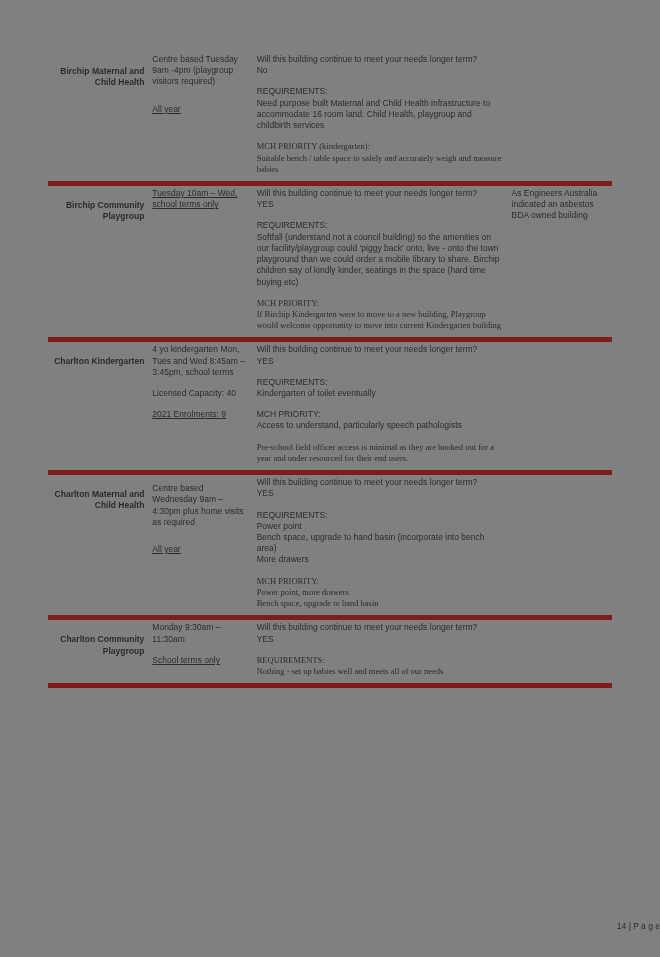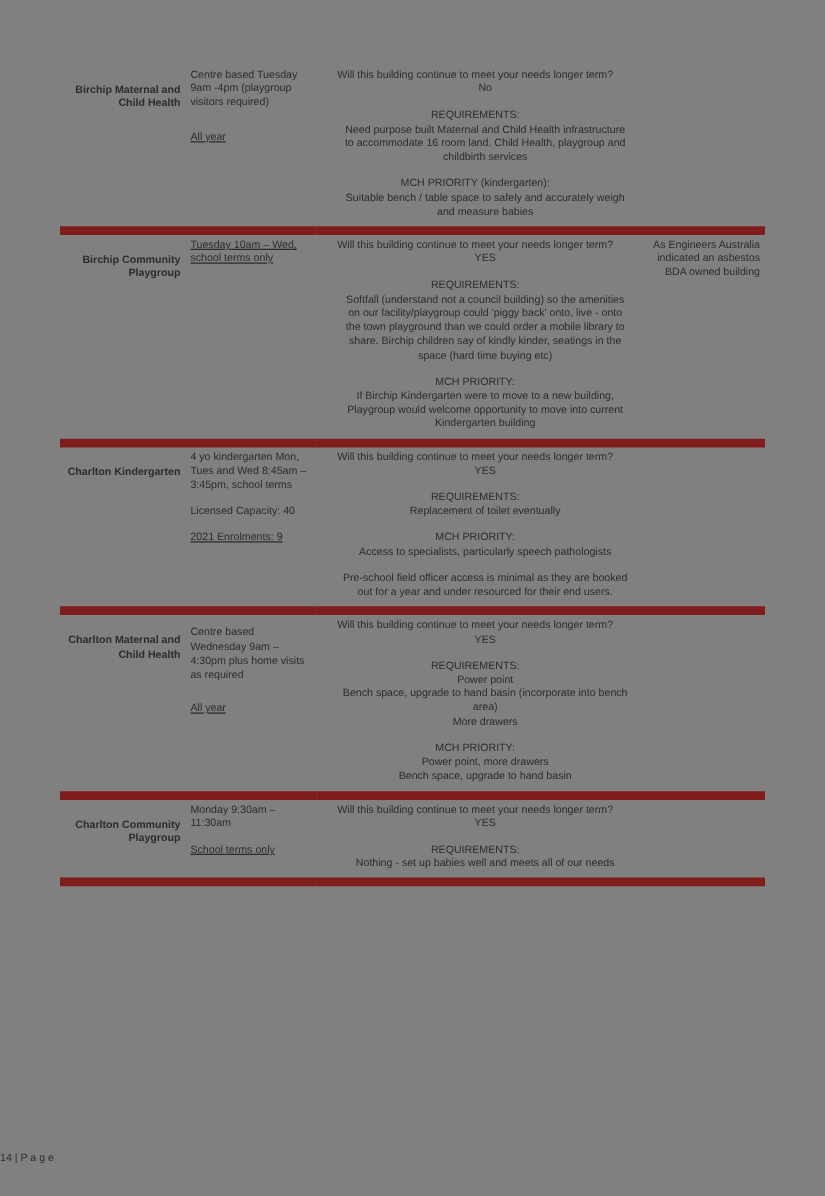--- a/index.html
+++ b/index.html
@@ -27,74 +27,72 @@
     table-layout: fixed;
   }
   table.doc-table td {
     vertical-align: top;
     padding: 2px 4px 6px 4px;
     font-size: 8.5px;
     line-height: 1.32;
     border: 0;
   }
   tr.row-sep > td {
-    border-top: 7px solid #7f1d1d;
+    border-top: 5px solid #7f1d1d;
   }
   .col-name {
     width: 92px;
     text-align: right;
     font-weight: bold;
     font-size: 9px;
     padding-top: 14px !important;
   }
   .col-hours {
     width: 96px;
     font-size: 8.5px;
     margin-top: 16px;
   }
   .col-detail {
     width: 246px;
     font-size: 8.5px;
-    text-align: center;
   }
   .col-notes {
     width: 96px;
     font-size: 8.5px;
-    text-align: right;
   }
   .blk {
     margin: 0 0 10px 0;
   }
   .blk:last-child {
     margin-bottom: 0;
+    font-family: Liberation Serif, serif;
   }
   .lbl {
     display: block;
   }
   .txt {
     display: block;
-    margin-left: 16px;
   }
   .hours-line {
     display: block;
     margin-bottom: 16px;
   }
   .hours-line:last-child {
     margin-bottom: 0;
     text-decoration: underline;
   }
   .tight .hours-line {
     margin-bottom: 10px;
   }
   .footer {
     position: absolute;
     left: 0;
     right: 0;
     bottom: 26px;
-    text-align: left;
+    text-align: right;
     font-size: 8.5px;
     color: #2b2b2b;
   }
   .spacer-top {
     height: 6px;
   }
 </style>
 </head>
 <body>
 
@@ -155,25 +153,25 @@
           <span class="hours-line">Licensed Capacity: 40</span>
           <span class="hours-line">2021 Enrolments: 9</span>
         </td>
         <td class="col-detail">
           <div class="blk">
             <span class="lbl">Will this building continue to meet your needs longer term?</span>
             <span class="txt">YES</span>
           </div>
           <div class="blk">
             <span class="lbl">REQUIREMENTS:</span>
-            <span class="txt">Replacement of toilet eventually</span>
+            <span class="txt">Kindergarten of toilet eventually</span>
           </div>
           <div class="blk">
             <span class="lbl">MCH PRIORITY:</span>
-            <span class="txt">Access to specialists, particularly speech pathologists</span>
+            <span class="txt">Access to understand, particularly speech pathologists</span>
           </div>
           <div class="blk">
             <span class="txt">Pre-school field officer access is minimal as they are booked out for a year and under resourced for their end users.</span>
           </div>
         </td>
         <td class="col-notes"></td>
       </tr>
 
       <tr class="row-sep">
         <td class="col-name">Charlton Maternal and Child Health</td>

